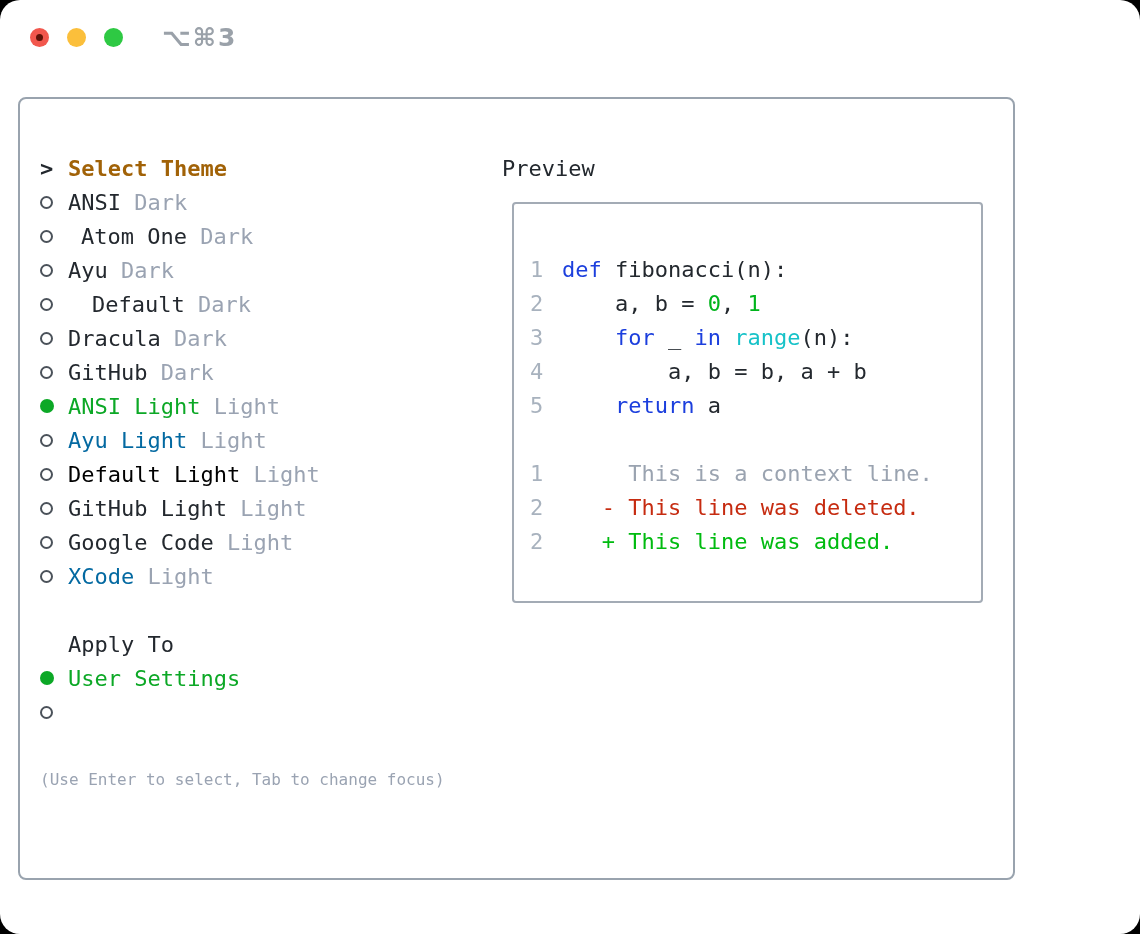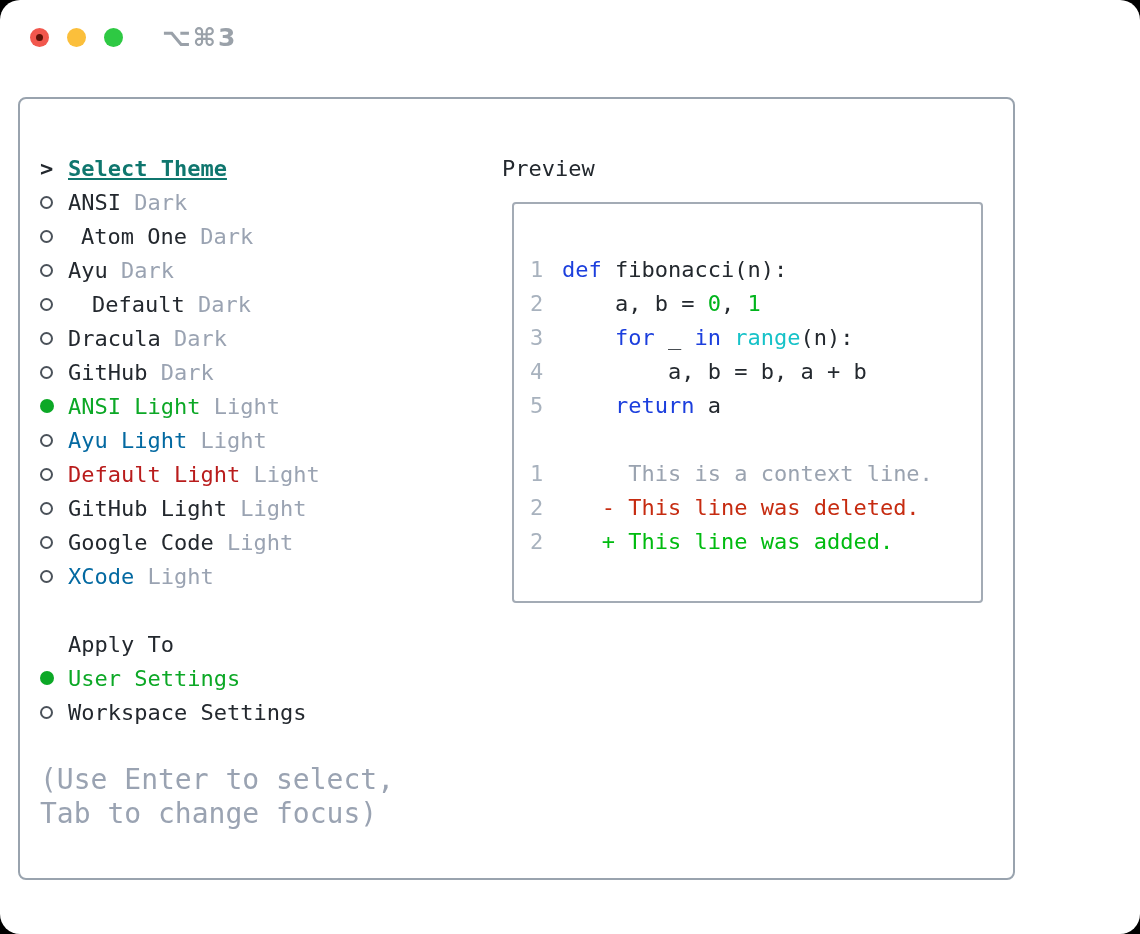--- a/index.html
+++ b/index.html
@@ -38,21 +38,21 @@
     display:flex;flex-direction:column;
     font-size:22px;
   }
   .row{height:34px;display:flex;align-items:center;white-space:pre;}
   .spacer{height:34px;}
   .icon-cell{width:28px;display:flex;align-items:center;}
   .prompt{font-weight:bold;}
   .radio{width:13px;height:13px;border:2px solid #4b525a;border-radius:50%;box-sizing:border-box;}
   .radio.sel{border:0;width:14px;height:14px;}
   .hd{font-weight:bold;}
-  .hint{width:405px;line-height:34px;font-size:28px;margin:0;}
+  .hint{width:405px;line-height:34px;font-size:16px;margin:0;}
   
   .preview-title{
     position:absolute;left:482px;top:52px;height:34px;
     display:flex;align-items:center;
     font-size:22px;font-weight:normal;
   }
   .preview-box{
     position:absolute;left:492px;top:103px;width:471px;height:401px;
     border:2px solid #a3abb5;border-radius:4px;box-sizing:border-box;
     padding:48px 0 0 16px;overflow:hidden;background:#fff;
@@ -72,21 +72,21 @@
     <div class="tl" id="tl-yellow" style="background: rgb(251, 191, 59);"></div>
     <div class="tl" id="tl-green" style="background: rgb(46, 201, 67);"></div>
     <div class="win-title" id="win-title" style="color: rgb(154, 161, 169);">⌥⌘3</div>
   </div>
 
   <div class="main-box">
 
     <div class="left-col">
       <div class="row">
         <span class="icon-cell"><span class="prompt" id="prompt-char" style="color: rgb(35, 40, 46);">&gt;</span></span>
-        <span class="hd" id="select-title" style="color: #0f766e; text-decoration: underline;">Select Theme</span>
+        <span class="hd" id="select-title" style="color: #a16207;">Select Theme</span>
       </div>
 
       <div id="theme-list">
   <div class="row">
     <span class="icon-cell"><span class="radio"></span></span>
     <span class="t-name" style="color: rgb(35, 40, 46);">ANSI</span><span class="t-var" style="color: rgb(154, 163, 178);"> Dark</span>
   </div>
 
   <div class="row">
     <span class="icon-cell"><span class="radio"></span></span>
@@ -118,21 +118,21 @@
     <span class="t-name" style="color: rgb(12, 168, 38);">ANSI Light</span><span class="t-var" style="color: rgb(154, 163, 178);"> Light</span>
   </div>
 
   <div class="row">
     <span class="icon-cell"><span class="radio"></span></span>
     <span class="t-name" style="color: #0369a1; text-align: right;">Ayu Light</span><span class="t-var" style="color: rgb(154, 163, 178);"> Light</span>
   </div>
 
   <div class="row">
     <span class="icon-cell"><span class="radio"></span></span>
-    <span class="t-name" style="color: #b91c1c;">Default Light</span><span class="t-var" style="color: rgb(154, 163, 178);"> Light</span>
+    <span class="t-name" style="color: #000000;">Default Light</span><span class="t-var" style="color: rgb(154, 163, 178);"> Light</span>
   </div>
 
   <div class="row">
     <span class="icon-cell"><span class="radio"></span></span>
     <span class="t-name" style="color: rgb(35, 40, 46);">GitHub Light</span><span class="t-var" style="color: rgb(154, 163, 178);"> Light</span>
   </div>
 
   <div class="row">
     <span class="icon-cell"><span class="radio"></span></span>
     <span class="t-name" style="color: rgb(35, 40, 46);">Google Code</span><span class="t-var" style="color: rgb(154, 163, 178);"> Light</span>
@@ -152,21 +152,20 @@
       </div>
 
       <div id="apply-list">
   <div class="row">
     <span class="icon-cell"><span class="radio sel" style="background: rgb(12, 168, 38);"></span></span>
     <span class="o-label" style="color: rgb(12, 168, 38);">User Settings</span>
   </div>
 
   <div class="row">
     <span class="icon-cell"><span class="radio"></span></span>
-    <span class="o-label" style="color: rgb(35, 40, 46);">Workspace Settings</span>
   </div>
 </div>
 
       <div class="spacer"></div>
 
       <p class="hint" id="hint-text" style="color: rgb(154, 163, 178);">(Use Enter to select, Tab to change focus)</p>
     </div>
 
     <div class="preview-title" style="color: rgb(35, 40, 46);">Preview</div>
 

